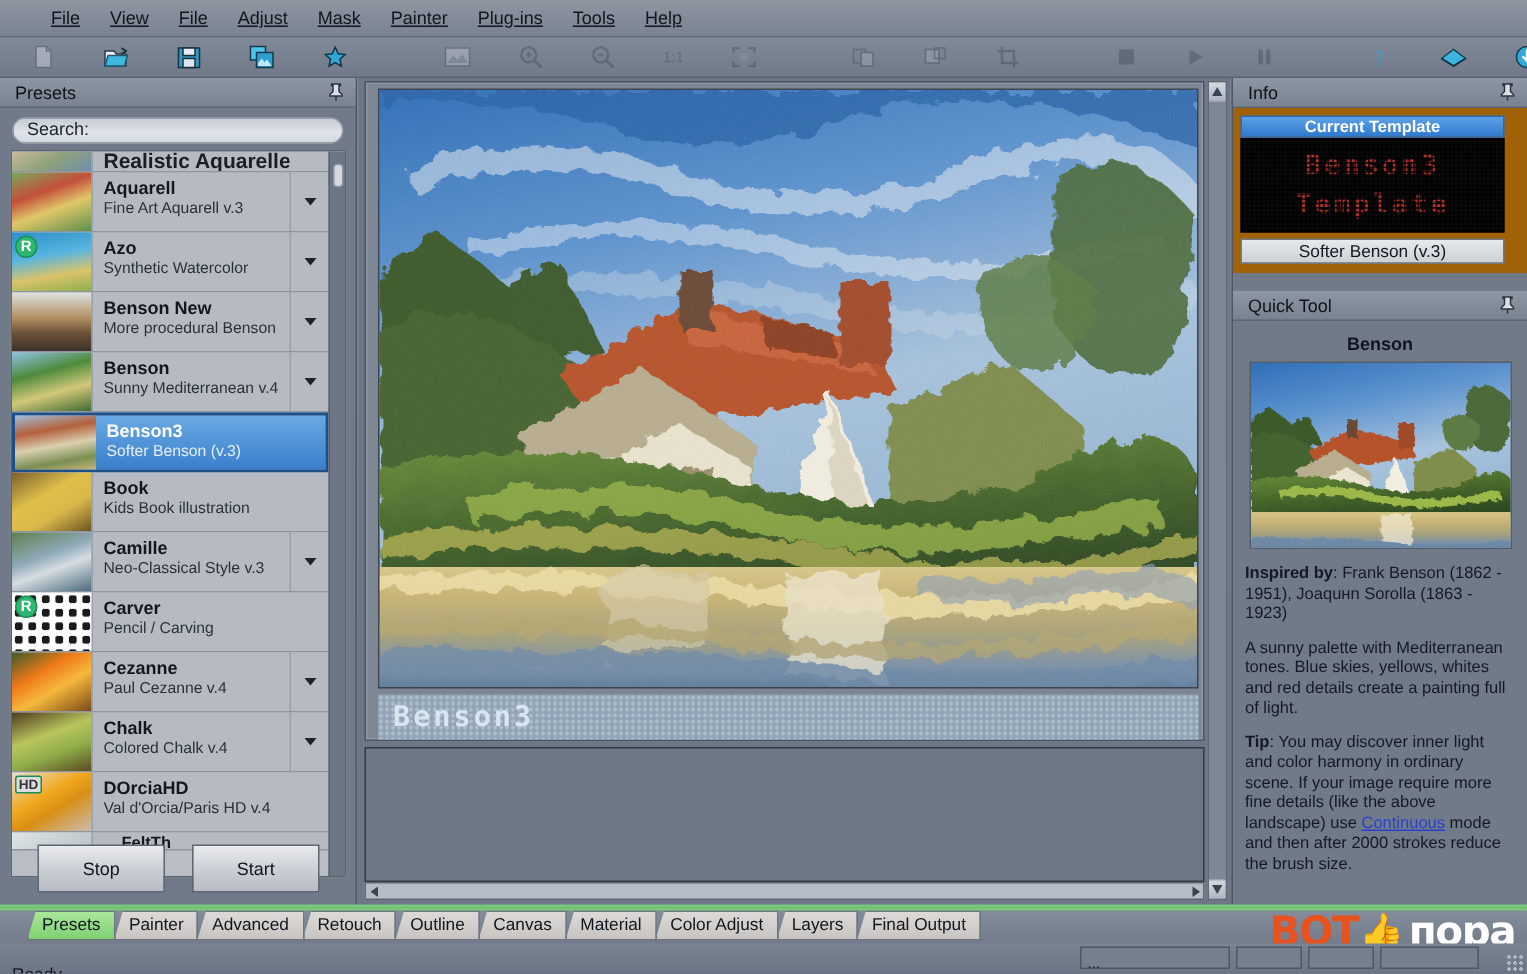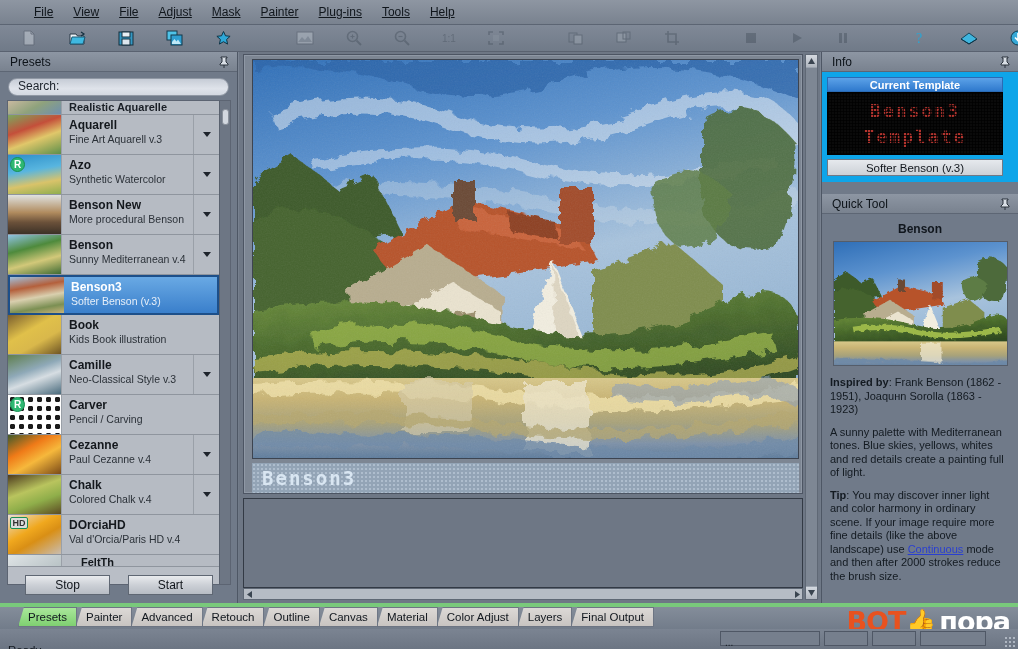--- a/index.html
+++ b/index.html
@@ -108,21 +108,21 @@
     border-radius:50%; background:#2eb872; color:#fff; font-size:10px; font-weight:bold;
     display:flex; align-items:center; justify-content:center; border:1px solid #1a8f55; }
   .badge.sq { border-radius:2px; background:#dcdcdc; color:#333; width:18px; height:12px; font-size:9px;}
   .vsb { position:absolute; right:0; top:0; width:11px; height:100%;
     background:#6d7684; border-left:1px solid #59616e; }
   .vsb .thumbbar { position:absolute; left:2px; top:8px; width:7px; height:16px;
     background:#d3d8e0; border-radius:3px; border:1px solid #8a919c; }
   .btnrow { position:absolute; left:0; bottom:10px; width:238px;
     display:flex; justify-content:center; gap:18px; }
   .gbtn {
-    width:85px; height:20px; font-size:12px; color:#10151b;
+    width:85px; height:32px; font-size:12px; color:#10151b;
     background:linear-gradient(180deg,#e9ebee 0%, #ccd0d6 50%, #b7bcc4 100%);
     border:1px solid #5f6773; display:flex; align-items:center; justify-content:center;
     cursor:default;
     margin-top:18px;
   }
 
   
   .center { position:absolute; left:239px; top:52px; width:581px; height:553px;
      background:#6e7785; }
   .canvas-area { position:absolute; left:4px; top:2px; width:560px; height:440px;
@@ -147,21 +147,21 @@
   .sbar-arrow { width:11px; height:10px; display:flex; align-items:center; justify-content:center; }
   .canvas-vsb { position:absolute; left:566px; top:2px; width:13px; height:546px;
      background:#9ba3ae; border:1px solid #5f6875; }
   .canvas-vsb .track { position:absolute; left:0; top:13px; right:0; bottom:13px; background:#7e8794; }
   .canvas-vsb .ar { position:absolute; left:0; width:11px; height:12px;
      background:linear-gradient(180deg,#d4d9e0,#b0b6bf); display:flex; align-items:center; justify-content:center; }
 
   
   .panel-right { position:absolute; left:821px; top:52px; width:197px; height:553px;
      background:#707a89; border-left:1px solid #4e5765; }
-  .info-body { padding:5px 15px 6px 5px; background:#0ea5e9; }
+  .info-body { padding:5px 15px 6px 5px; background:#a16207; }
   .cur-tpl-hdr {
     height:15px; background:linear-gradient(180deg,#5ca2e8 0%, #2f79cd 100%);
     color:#fff; font-size:11px; font-weight:bold; display:flex;
     align-items:center; justify-content:center; border:1px solid #2a6bb5;
   }
   .led { height:63px; background:#0a0a0a; border:1px solid #000;
      position:relative; overflow:hidden; display:flex; flex-direction:column;
      align-items:center; justify-content:center; }
   .led .ltxt { font-family:"DejaVu Sans Mono", monospace; font-size:18px;
      color:#b2342e; font-weight:bold; letter-spacing:2px; line-height:26px; text-align:center; }
@@ -393,21 +393,21 @@
         <span>Search:</span>
       </div>
     </div>
 
     <div class="listwrap">
       <div class="listscroll">
 
         <div class="prow partial" style="height:14px;">
           <div class="thumb" style="background:linear-gradient(150deg,#c9b9a0,#8fa27c 50%,#6f8fae);"></div>
           <div class="ptext" style="padding-top:0;">
-            <div class="pdesc" style="font-size:11px;font-weight:bold;color:#1a1f26;">Realistic Aquarelle</div>
+            <div class="pdesc" style="font-size:14px;font-weight:bold;color:#1a1f26;">Realistic Aquarelle</div>
           </div>
           <div class="pdrop empty"></div>
         </div>
 
         <div class="prow">
           <div class="thumb" style="background:linear-gradient(160deg,#7aa85f 0%,#c44f3a 35%,#e0c76a 60%,#5d8f4a 100%);"></div>
           <div class="ptext">
             <div class="pname">Aquarell</div>
             <div class="pdesc">Fine Art Aquarell v.3</div>
           </div>

